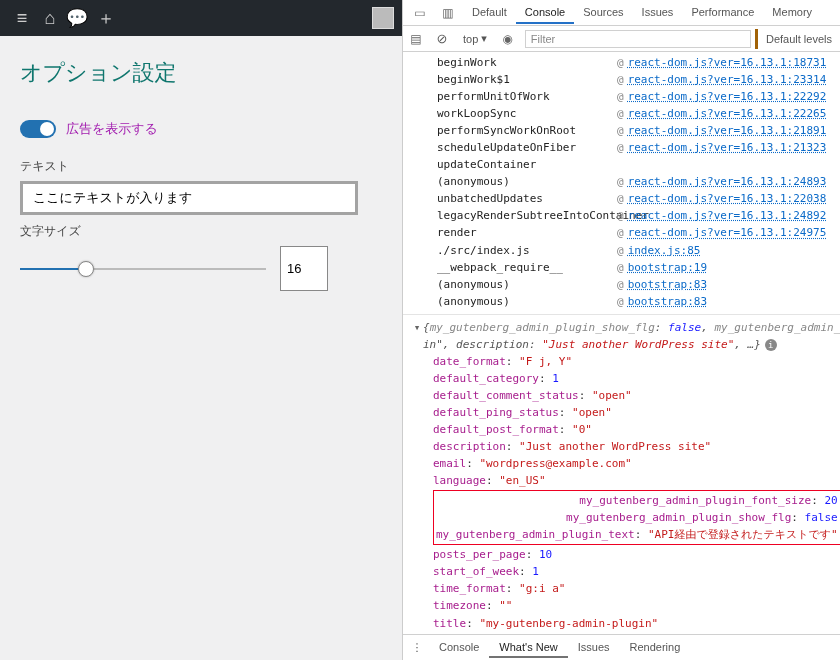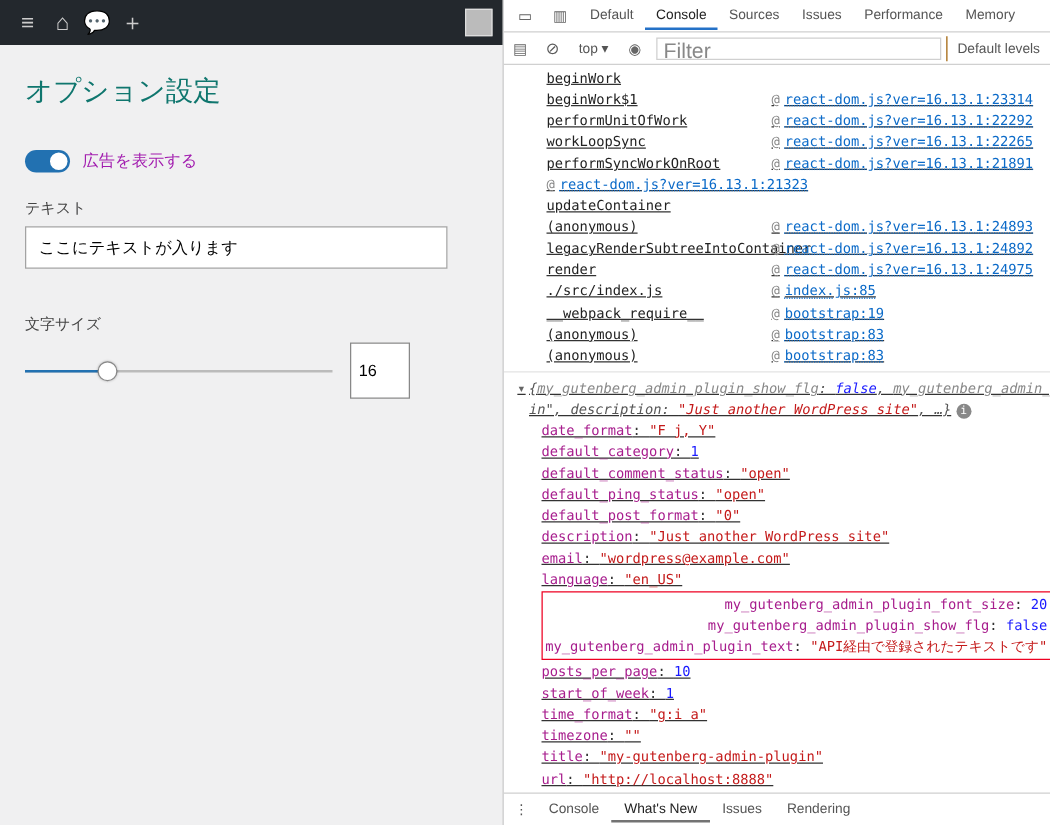--- a/index.html
+++ b/index.html
@@ -10,42 +10,42 @@
   .wp-top { height: 36px; background: #23282d; display: flex; align-items: center; padding: 0 8px; color: #ccc; }
   .wp-icon { width: 28px; height: 28px; display: flex; align-items: center; justify-content: center; font-size: 18px; color: #ccc; cursor: pointer; }
   .wp-avatar { width: 22px; height: 22px; background: #bbb; margin-left: auto; border: 1px solid #ddd; }
   .wp-body { padding: 16px 20px; }
   .wp-title { font-size: 22px; font-weight: 400; color: #0f766e; margin: 6px 0 32px 0; }
   .toggle-row { display: flex; align-items: center; gap: 10px; margin-bottom: 20px; }
   .switch { width: 36px; height: 18px; background: #2271b1; border-radius: 10px; position: relative; cursor: pointer; }
   .switch::after { content:""; position:absolute; top:2px; right:2px; width:14px; height:14px; border-radius:50%; background:#fff; }
   .label { font-size: 13px; color: #a21caf; }
   .field-label { font-size: 12px; color: #444; margin-bottom: 6px; }
-  .text-input { width: 338px; height: 34px; border: 1px solid #a3a3a3; padding: 0 10px; font-size: 13px; }
-  .block { margin-bottom: 36px; }
+  .text-input { width: 338px; height: 34px; border: 3px solid #a3a3a3; padding: 0 10px; font-size: 13px; }
+  .block { margin-bottom: 8px; }
   .slider-row { display: flex; align-items: center; gap: 14px; }
   .range-wrap { position: relative; width: 246px; height: 20px; }
   .range-track { position: absolute; top: 9px; left: 0; right: 0; height: 2px; background: #bbb; }
   .range-fill { position: absolute; top: 9px; left: 0; width: 64px; height: 2px; background: #2271b1; }
   .range-thumb { position:absolute; top:2px; left:58px; width:16px; height:16px; border-radius:50%; background:#fff; border:1px solid #888; box-shadow:0 0 2px rgba(0,0,0,.3); }
   .size-input { width: 48px; height: 45px; border:1px solid #888; text-align:left; padding:0 6px; font-size:13px; }
 
   
   .dt { flex: 1; display: flex; flex-direction: column; font-family: "Segoe UI", sans-serif; font-size: 11px; color: #333; min-width: 0; }
   .dt-row { display: flex; align-items: center; border-bottom: 1px solid #d0d0d0; height: 26px; flex: none; }
   .dt-tabs { padding-left: 4px; gap: 2px; }
   .dt-tab { padding: 4px 9px; color: #555; cursor: pointer; }
   .dt-tab.active { color: #222; border-bottom: 2px solid #2471c7; }
   .dt-top-icon { width: 26px; text-align: center; color: #666; cursor: pointer; font-size: 12px; }
-  .dt-filter { flex:1; border:1px solid #d0d0d0; height:18px; padding:0 5px; color:#888; display:flex; align-items:flex-start; margin:0 4px; font-size:17px; }
-  .dt-lvl { padding: 4px 8px; border-left:1px solid #a16207; color:#555; white-space:nowrap; }
+  .dt-filter { flex:1; border:1px solid #d0d0d0; height:18px; padding:0 5px; color:#888; display:flex; align-items:center; margin:0 4px; font-size:11px; }
+  .dt-lvl { padding: 4px 8px; border-left:3px solid #a16207; color:#555; white-space:nowrap; }
   .ctx { padding: 0 8px; color:#555; cursor:pointer; display:flex; align-items:center; gap:3px; }
   .nowarn { font-size:13px; color:#5a5a5a; }
 
-  .console-body { flex:1; overflow:auto; font-family: Menlo, Consolas, monospace; font-size: 11px; line-height: 1.55; text-decoration: underline; }
+  .console-body { flex:1; overflow:auto; font-family: Menlo, Consolas, monospace; font-size: 11px; line-height: 1.55; }
   .stack { padding: 2px 0 4px 0; }
   .stack-row { display:flex; padding: 0 0 0 34px; }
   .stack-fn { flex: none; width: 180px; white-space: nowrap; color:#222; }
   .stack-loc { flex:1; color:#5a5a5a; }
   .stack-loc .at { color:#888; margin-right:4px;}
   .lnk { color:#0b6ac8; text-decoration: underline dotted; cursor:pointer; }
 
   .objline { display:flex; align-items:flex-start; padding: 4px 0 0 8px; border-top:1px solid #e4e4e4; }
   .tri { width:12px; color:#666; cursor:pointer; flex:none; text-align:center; }
   .obj-top { font-style: italic; color:#555; white-space: nowrap; overflow:hidden; }
@@ -131,46 +131,52 @@
         <span>Filter</span>
       </div>
     <div class="dt-lvl">Default levels</div>
   </div>
 
   <div class="console-body">
 
     <div class="stack" id="stack">
         <div class="stack-row">
           <span class="stack-fn">beginWork</span>
+          <span class="stack-loc"><span class="at">@</span><span class="lnk">react-dom.js?ver=16.13.1:18731</span></span>
         </div>
         <div class="stack-row">
           <span class="stack-fn">beginWork$1</span>
           <span class="stack-loc"><span class="at">@</span><span class="lnk">react-dom.js?ver=16.13.1:23314</span></span>
         </div>
         <div class="stack-row">
           <span class="stack-fn">performUnitOfWork</span>
           <span class="stack-loc"><span class="at">@</span><span class="lnk">react-dom.js?ver=16.13.1:22292</span></span>
         </div>
         <div class="stack-row">
           <span class="stack-fn">workLoopSync</span>
           <span class="stack-loc"><span class="at">@</span><span class="lnk">react-dom.js?ver=16.13.1:22265</span></span>
         </div>
         <div class="stack-row">
           <span class="stack-fn">performSyncWorkOnRoot</span>
           <span class="stack-loc"><span class="at">@</span><span class="lnk">react-dom.js?ver=16.13.1:21891</span></span>
         </div>
         <div class="stack-row">
+          <span class="stack-fn">scheduleUpdateOnFiber</span>
           <span class="stack-loc"><span class="at">@</span><span class="lnk">react-dom.js?ver=16.13.1:21323</span></span>
         </div>
         <div class="stack-row">
           <span class="stack-fn">updateContainer</span>
         </div>
         <div class="stack-row">
           <span class="stack-fn">(anonymous)</span>
           <span class="stack-loc"><span class="at">@</span><span class="lnk">react-dom.js?ver=16.13.1:24893</span></span>
+        </div>
+        <div class="stack-row">
+          <span class="stack-fn">unbatchedUpdates</span>
+          <span class="stack-loc"><span class="at">@</span><span class="lnk">react-dom.js?ver=16.13.1:22038</span></span>
         </div>
         <div class="stack-row">
           <span class="stack-fn">legacyRenderSubtreeIntoContainer</span>
           <span class="stack-loc"><span class="at">@</span><span class="lnk">react-dom.js?ver=16.13.1:24892</span></span>
         </div>
         <div class="stack-row">
           <span class="stack-fn">render</span>
           <span class="stack-loc"><span class="at">@</span><span class="lnk">react-dom.js?ver=16.13.1:24975</span></span>
         </div>
         <div class="stack-row">

